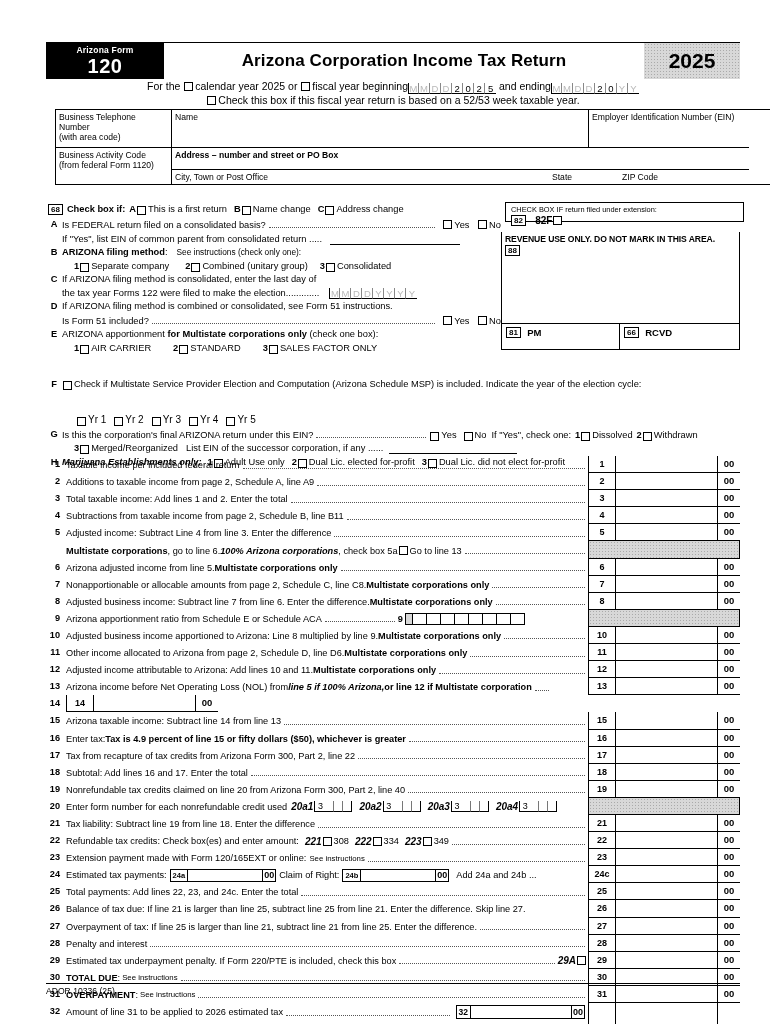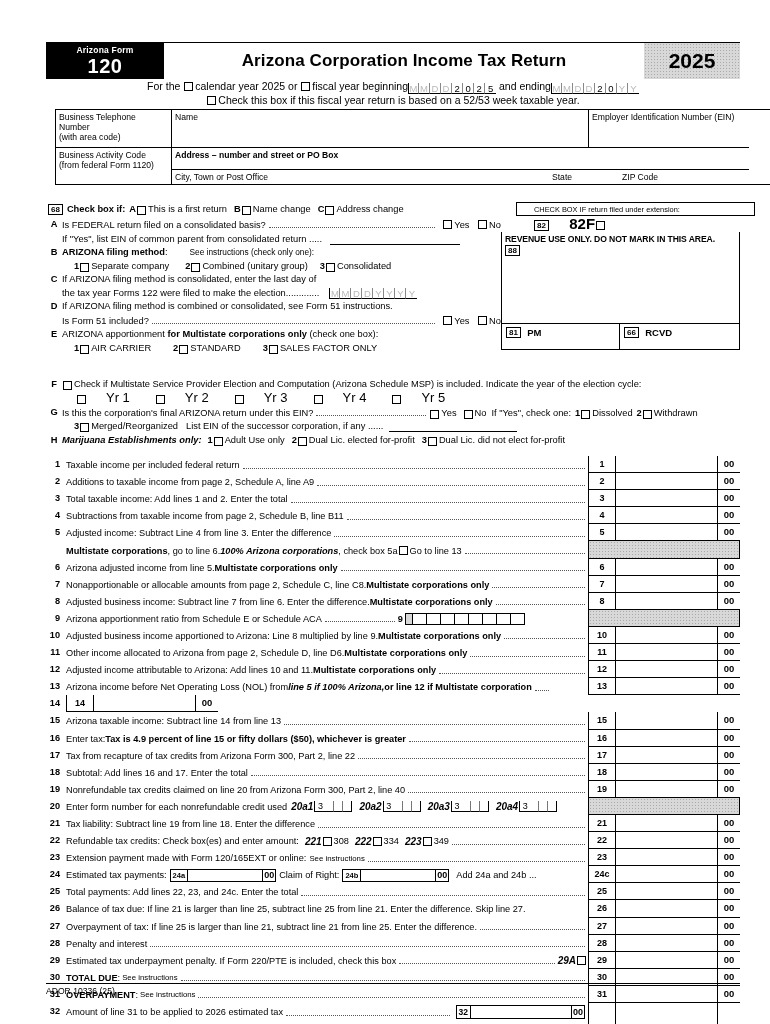--- a/index.html
+++ b/index.html
@@ -114,21 +114,21 @@
   .ahblock{position:absolute;left:46px;top:203px;width:455px;font-size:9.3px;}
   .ahrow{display:flex;align-items:flex-start;margin-bottom:1.5px;line-height:12px;min-height:12px;}
   .ahltr{width:16px;flex:0 0 16px;font-weight:bold;text-align:center;}
   .ahbody{flex:1 1 auto;display:flex;align-items:flex-end;white-space:nowrap;}
   .yn{white-space:nowrap;margin-left:4px;}
 
   .eline{display:inline-block;border-bottom:1.3px solid #000;height:10px;vertical-align:-2px;}
 
   
   .rbox{position:absolute;box-sizing:border-box;border:1.3px solid #000;font-size:8.4px;}
-  .r-ext{left:516px;top:202px;width:239px;height:14px;padding:2px 17px;}
+  .r-ext{left:505px;top:202px;width:239px;height:20px;padding:2px 5px;}
   .r-rev{left:501px;top:232px;width:239px;height:92px;padding:2px 3px;border-top:none;}
   .r-pm {left:501px;top:324px;width:119px;height:26px;padding:3px 4px;border-top:none;}
   .r-rcvd{left:620px;top:324px;width:120px;height:26px;padding:3px 4px;border-top:none;border-left:none;}
   .r-ext .hdtxt{font-size:7.4px;}
   .r-rev .hdtxt{font-size:8.6px;font-weight:bold;letter-spacing:-.1px;}
 
   
   .lines{position:absolute;left:46px;top:456px;width:694px;font-size:9.2px;}
   .lrow{display:flex;align-items:stretch;height:17.1px;}
   .lnum{flex:0 0 20px;text-align:right;padding-right:6px;padding-top:3px;font-weight:bold;font-size:9.2px;box-sizing:border-box;}
@@ -286,21 +286,21 @@
         <span>If "Yes", list EIN of common parent from consolidated return .....</span>
         <span class="eline" style="width:130px;margin-left:8px;"></span>
       </div>
     </div>
 
     <div class="ahrow">
       <div class="ahltr">B</div>
       <div class="ahbody">
         <span class="b">ARIZONA filing method</span>
           <span>:</span>
-        <span style="font-size:8.3px;margin-left:22px;">See instructions (check only one):</span>
+        <span style="font-size:8.3px;margin-left:9px;">See instructions (check only one):</span>
       </div>
     </div>
     <div class="ahrow">
       <div class="ahltr"></div>
       <div class="ahbody" style="padding-left:12px;">
         <span class="b">1</span>
           <span class="cb"></span>
           <span>Separate company</span>
         <span class="b" style="margin-left:16px;">2</span>
           <span class="cb"></span>
@@ -375,31 +375,31 @@
   <div style="position:absolute;left:46px;top:378px;width:694px;font-size:9.3px;">
     <div class="ahrow">
       <div class="ahltr">F</div>
       <div class="ahbody">
         <span class="cb"></span>
           <span>Check if Multistate Service Provider Election and Computation (Arizona Schedule MSP) is included. Indicate the year of the election cycle:</span>
       </div>
     </div>
     <div class="ahrow">
       <div class="ahltr"></div>
-      <div class="ahbody" id="yr-row" style="padding-left:14px;font-size:13px;gap:18px;">
+      <div class="ahbody" id="yr-row" style="padding-left:14px;font-size:10px;">
           <span class="cb"></span>
           <span style="margin-right: 7px;">Yr 1</span>
           <span class="cb"></span>
           <span style="margin-right: 7px;">Yr 2</span>
           <span class="cb"></span>
           <span style="margin-right: 7px;">Yr 3</span>
           <span class="cb"></span>
           <span style="margin-right: 7px;">Yr 4</span>
           <span class="cb"></span>
-          <span style="margin-right: 7px;">Yr 5</span>
+          <span style="margin-right: 7px; margin-top: 22px;">Yr 5</span>
         </div>
     </div>
 
     <div class="ahrow" style="margin-top:2px;">
       <div class="ahltr">G</div>
       <div class="ahbody">
         <span>Is this the corporation's final ARIZONA return under this EIN?</span>
         <span class="dots" style="max-width:110px;"></span>
         <span class="cb"></span>
           <span>Yes</span>
@@ -439,21 +439,21 @@
           <span class="cb"></span>
           <span>Dual Lic. did not elect for-profit</span>
       </div>
     </div>
   </div>
 
   <div class="rbox r-ext">
     <div class="hdtxt">CHECK BOX IF return filed under extension:</div>
     <div style="margin-top:1px;">
       <span class="tag">82</span>
-      <span class="b" style="font-size:15px;margin-left:18px;">82F</span><span class="cb"></span>
+      <span class="b" style="font-size:10px;margin-left:7px;">82F</span><span class="cb"></span>
     </div>
   </div>
   <div class="rbox r-rev">
     <div class="hdtxt">REVENUE USE ONLY.  DO NOT MARK IN THIS AREA.</div>
     <div style="margin-top:1px;"><span class="tag">88</span></div>
   </div>
   <div class="rbox r-pm">
     <span class="tag">81</span>
     <span class="b" style="font-size:9.5px;margin-left:4px;">PM</span>
   </div>

